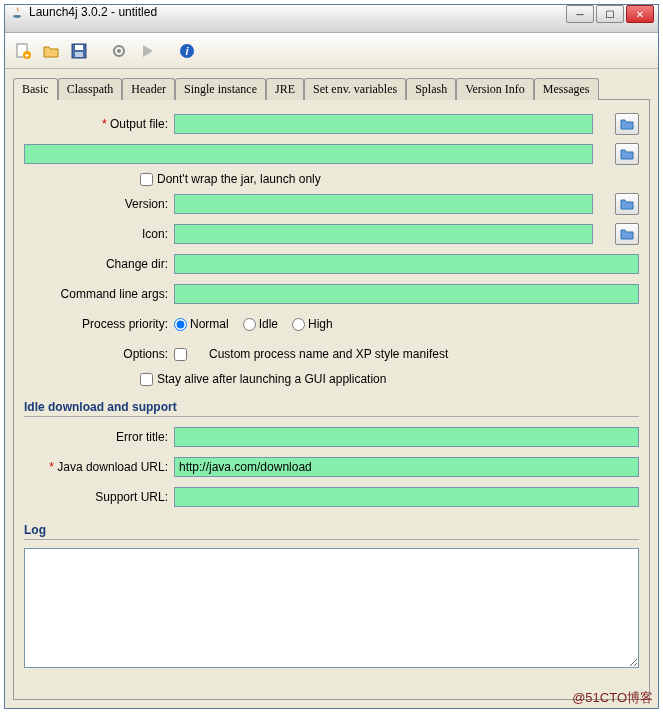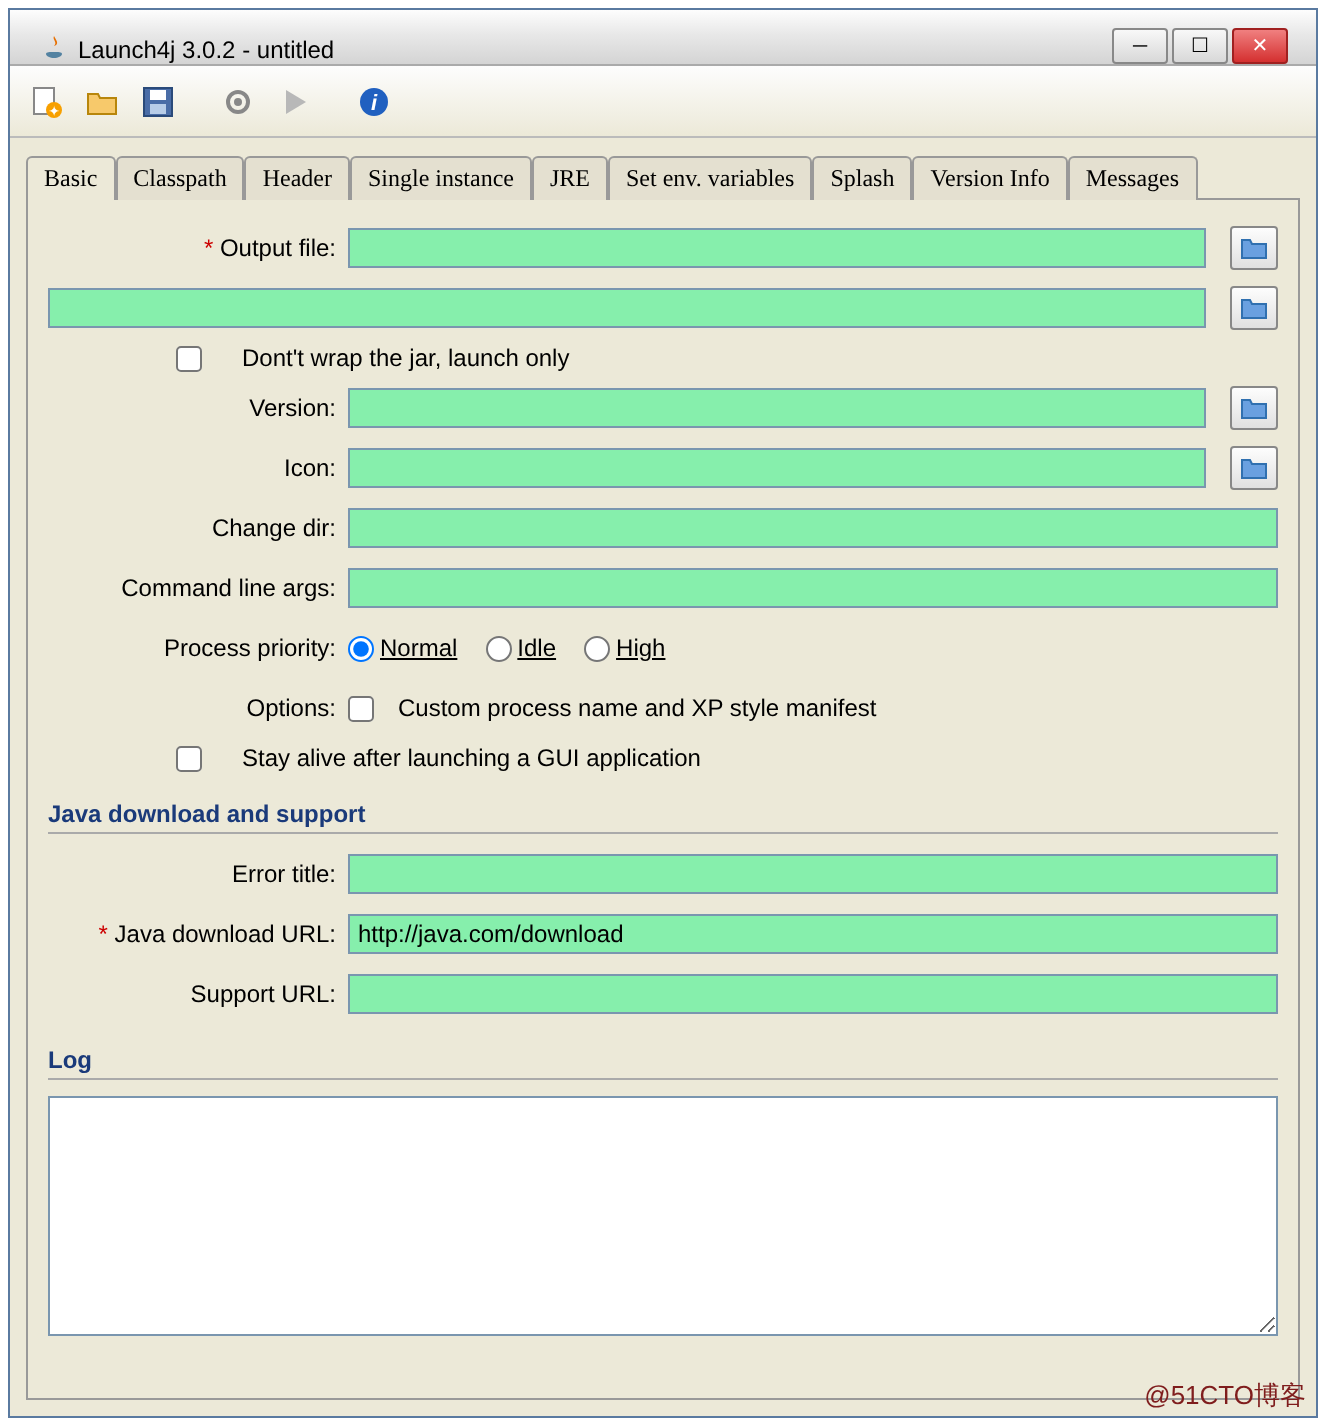--- a/index.html
+++ b/index.html
@@ -1,38 +1,38 @@
 <!DOCTYPE html>
 <html><head>
 <meta charset="utf-8">
 <style>
 * { box-sizing: border-box; margin: 0; padding: 0; }
 body { font-family: Tahoma, sans-serif; font-size: 12px; background: #fff; width: 663px; height: 713px; overflow: hidden; }
 .window { width: 655px; height: 705px; margin: 4px; border: 1px solid #5a7aa0; background: #ece9d8; display: flex; flex-direction: column; }
-.titlebar { height: 28px; background: linear-gradient(#fdfdfd, #e8e8e8 45%, #d4d4d4); border-bottom: 1px solid #aaa; display: flex; align-items: flex-end; padding: 0 14px; }
+.titlebar { height: 28px; background: linear-gradient(#fdfdfd, #e8e8e8 45%, #d4d4d4); border-bottom: 1px solid #aaa; display: flex; align-items: flex-start; padding: 0 4px; }
 .titlebar-icon { width: 16px; height: 16px; margin-right: 4px; }
 .titlebar-text { flex: 1; font-size: 12px; color: #000; }
 .win-btns { display: flex; gap: 2px; }
 .win-btn { width: 28px; height: 18px; border: 1px solid #888; border-radius: 2px; display: flex; align-items: center; justify-content: center; font-size: 10px; background: linear-gradient(#f8f8f8, #d8d8d8); cursor: pointer; }
 .win-btn.close { background: linear-gradient(#f08080, #d43030); color: #fff; border-color: #a02020; }
 .toolbar { height: 36px; background: linear-gradient(#fdfdfd, #ece9d8); border-bottom: 1px solid #bbb; display: flex; align-items: center; padding: 0 6px; gap: 4px; }
 .tb-btn { width: 24px; height: 24px; display: flex; align-items: center; justify-content: center; cursor: pointer; border-radius: 2px; }
 .tb-sep { width: 8px; }
 .tabs { display: flex; padding: 8px 8px 0 8px; gap: 0; font-family: Liberation Serif, serif; }
 .tab { padding: 3px 8px; border: 1px solid #999; border-bottom: none; background: #e4e0d0; font-size: 12px; cursor: pointer; position: relative; top: 1px; border-radius: 3px 3px 0 0; }
 .tab.active { background: #ece9d8; z-index: 2; }
 .tab-content { flex: 1; margin: 0 8px 8px 8px; border: 1px solid #999; background: #ece9d8; padding: 12px 10px; overflow: auto; }
 .form-row { display: flex; align-items: center; margin-bottom: 6px; min-height: 24px; }
 .form-label { width: 150px; text-align: right; padding-right: 6px; font-size: 12px; }
 .req { color: #c00; }
-.form-field { flex: 1; display: flex; align-items: center; gap: 12px; }
+.form-field { flex: 1; display: flex; align-items: center; gap: 22px; }
 .form-field input[type=text] { flex: 1; height: 20px; border: 1px solid #7a96af; background: #86efac; padding: 0 4px; font-size: 12px; }
 .browse-btn { width: 24px; height: 22px; border: 1px solid #888; background: linear-gradient(#fdfdfd,#e0e0e0); border-radius: 2px; display: flex; align-items: center; justify-content: center; cursor: pointer; }
-.check-row { margin-left: 64px; display: flex; align-items: center; gap: 20px; margin-bottom: 6px; }
-.radio-row { display: flex; align-items: center; gap: 14px; text-decoration: underline; }
+.check-row { margin-left: 116px; display: flex; align-items: center; gap: 4px; margin-bottom: 6px; }
+.radio-row { display: flex; align-items: center; gap: 14px; }
 .radio-item { display: flex; align-items: center; gap: 3px; }
 .section { margin-top: 14px; }
 .section-title { font-weight: bold; color: #1a3a7a; font-size: 12px; border-bottom: 1px solid #aaa; padding-bottom: 2px; margin-bottom: 8px; }
 .log-area { width: 100%; height: 120px; border: 1px solid #7a96af; background: #fff; }
 .watermark { position: absolute; bottom: 6px; right: 10px; color: #7f1d1d; font-size: 13px; }
 input[type=checkbox], input[type=radio] { margin: 0; }
 </style>
 </head>
 <body>
 
@@ -186,21 +186,21 @@
           <input type="checkbox" style=""> 
           <span>Custom process name and XP style manifest</span>
         </div>
     </div>
     <div class="check-row">
         <input type="checkbox" style=""> 
         <span>Stay alive after launching a GUI application</span>
       </div>
 
     <div class="section">
-      <div class="section-title">Java download and support</div>
+      <div class="section-title">Idle download and support</div>
       <div class="form-row">
         <div class="form-label">Error title:</div>
         <div class="form-field">
             <input type="text" value="" style="">
           </div>
       </div>
       <div class="form-row">
         <div class="form-label"><span class="req">*</span> <span>Java download URL:</span></div>
         <div class="form-field">
             <input type="text" value="http://java.com/download" style="">

